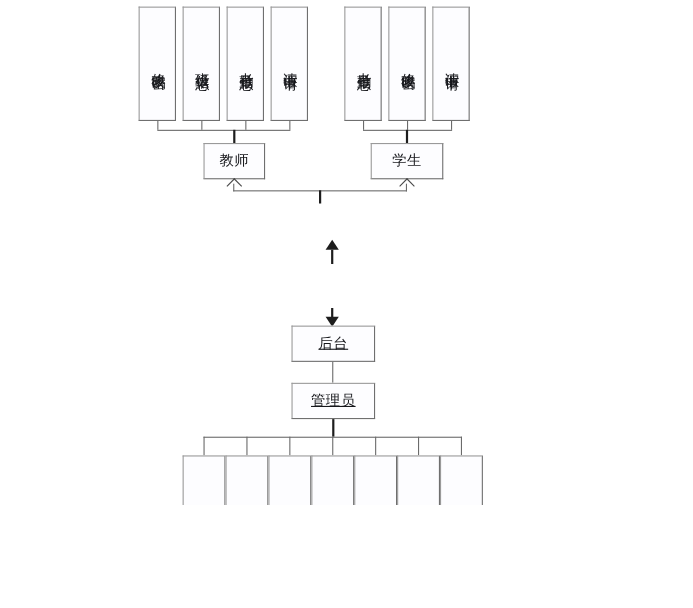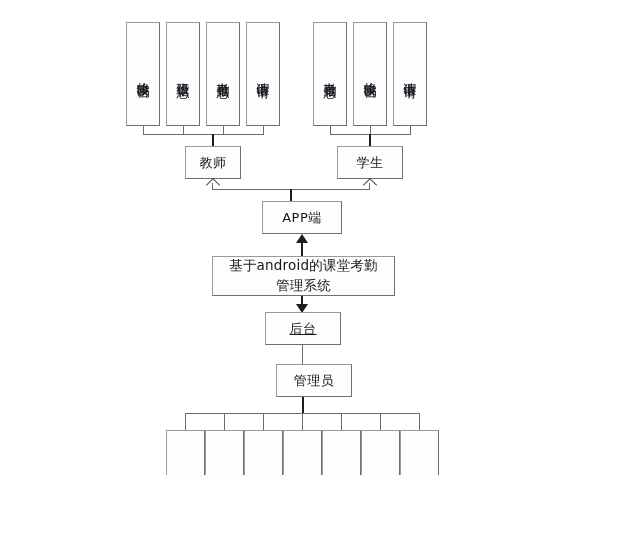--- a/index.html
+++ b/index.html
@@ -10,21 +10,20 @@
   body {
     font-family: "DejaVu Sans", "Liberation Sans", sans-serif;
     color: #16171b;
   }
   #canvas {
     position: relative;
     width: 630px;
     height: 459px;
     background: #ffffff;
     overflow: hidden;
-    margin-top: 16px;
   }
   .node {
     position: absolute;
     box-sizing: border-box;
     background: #fdfdff;
     border: 1px solid #8a8a8a;
     border-top-color: #9a9a9a;
     border-left-color: #9a9a9a;
     border-right-color: #6f6f6f;
     border-bottom-color: #6f6f6f;
@@ -140,42 +139,35 @@
     <span class="hlabel">学生</span>
   </div>
 
   <div class="ln h" style="left:212px; top:173px; width:158px;"></div>
   <div class="ln v" style="left:212px; top:167px; height:7px;"></div>
   <div class="ln v" style="left:369px; top:167px; height:7px;"></div>
   <div class="chev-up" style="left:208px; top:164px;"></div>
   <div class="chev-up" style="left:365px; top:164px;"></div>
   <div class="ln v dark" style="left:290px; top:173px; height:12px;"></div>
 
-  <div class="node horiz" style="left:262px; top:185px; width:80px; height:33px;">
-    <span class="hlabel">APP端</span>
-  </div>
 
   <div class="ln v dark" style="left:301px; top:227px; height:13px;"></div>
   <div class="arrow-up" style="left:296px; top:218px;"></div>
 
-  <div class="node horiz title" style="left:212px; top:240px; width:183px; height:40px;">
-    <span class="hlabel">基于android的课堂考勤
-管理系统</span>
-  </div>
 
   <div class="ln v dark" style="left:301px; top:280px; height:11px;"></div>
   <div class="arrow-down" style="left:296px; top:288px;"></div>
 
   <div class="node horiz" style="left:265px; top:296px; width:76px; height:33px;text-decoration:underline;">
     <span class="hlabel">后台</span>
   </div>
 
   <div class="ln v" style="left:302px; top:329px; height:19px;"></div>
 
-  <div class="node horiz" style="left:276px; top:348px; width:76px; height:33px;">
+  <div class="node horiz" style="left:265px; top:348px; width:76px; height:33px;text-decoration:underline;">
     <span class="hlabel">管理员</span>
   </div>
 
   <div class="ln v dark" style="left:302px; top:381px; height:16px;"></div>
 
   <div class="ln h" style="left:185px; top:397px; width:235px;"></div>
 
   <div class="ln v" style="left:185px; top:397px; height:17px;"></div>
   <div class="ln v" style="left:224px; top:397px; height:17px;"></div>
   <div class="ln v" style="left:263px; top:397px; height:17px;"></div>

